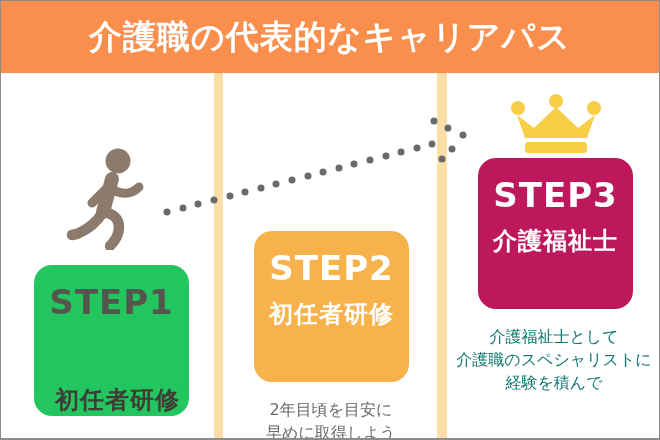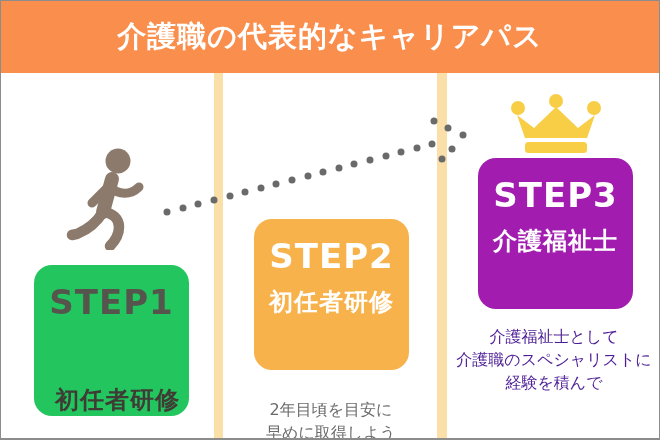--- a/index.html
+++ b/index.html
@@ -3,32 +3,32 @@
 <meta charset="utf-8">
 <style>
   html,body{margin:0;padding:0;background:#fff;}
   .canvas{
     position:relative;width:660px;height:440px;background:#fff;
     border:1px solid #8c8c8c;border-bottom-width:2px;box-sizing:border-box;overflow:hidden;
     font-family:"DejaVu Sans","Liberation Sans",sans-serif;
   }
   .header{position:absolute;top:0;left:0;width:100%;height:72px;
     display:flex;align-items:center;justify-content:center;}
-  .page-title{margin:0;font-size:29px;font-weight:bold;color:#ffffff;letter-spacing:1px;}
+  .page-title{margin:0;font-size:33px;font-weight:bold;color:#ffffff;letter-spacing:1px;}
   .stripe{position:absolute;top:72px;height:366px;}
   .stripe1{left:213px;width:9px;}
   .stripe2{left:436px;width:10px;}
   .icon{position:absolute;}
   .runner{left:62px;top:147px;width:90px;height:102px;}
   .arrow{left:155px;top:108px;width:320px;height:115px;}
   .crown{left:508px;top:92px;width:94px;height:62px;}
   .step-box{position:absolute;width:155px;height:151px;border-radius:18px;
     display:flex;flex-direction:column;align-items:center;padding-top:15px;box-sizing:border-box;}
   .box1{left:33px;top:264px;}
-  .box2{left:253px;top:218px;}
+  .box2{left:253px;top:230px;}
   .box3{left:477px;top:157px;}
   .step-label{font-size:34px;font-weight:600;letter-spacing:1px;line-height:44px;}
   .step-name{font-size:24px;font-weight:bold;line-height:32px;margin-top:8px;letter-spacing:1px;}
   .caption{position:absolute;width:214px;text-align:center;font-size:16px;line-height:23px;}
   .cap2{left:223px;top:397px;}
   .cap3{left:446px;top:324px;}
 </style>
 </head>
 <body>
 
@@ -93,29 +93,29 @@
   <div class="step-box box1" style="background: #22c55e; justify-content: space-between;">
     <div class="step-label" style="color: rgb(86, 85, 77);">STEP1</div>
     <div class="step-name" style="color: rgb(62, 60, 53); margin-left: 12px;">初任者研修</div>
   </div>
 
   <div class="step-box box2" style="background: rgb(247, 178, 75);">
     <div class="step-label" style="color: rgb(255, 255, 255);">STEP2</div>
     <div class="step-name" style="color: rgb(255, 255, 255);">初任者研修</div>
   </div>
 
-  <div class="step-box box3" style="background: #a21caf;">
+  <div class="step-box box3" style="background: #be185d;">
     <div class="step-label" style="color: rgb(255, 255, 255);">STEP3</div>
     <div class="step-name" style="color: rgb(255, 255, 255);">介護福祉士</div>
   </div>
 
   <div class="caption cap2" style="color: rgb(107, 107, 107);">
     <div>2年目頃を目安に</div>
     <div>早めに取得しよう</div>
   </div>
 
-  <div class="caption cap3" style="color: #4c1d95;">
+  <div class="caption cap3" style="color: #0f766e;">
     <div>介護福祉士として</div>
     <div>介護職のスペシャリストに</div>
     <div>経験を積んで</div>
   </div>
 
 </div>
 
 </body></html>

